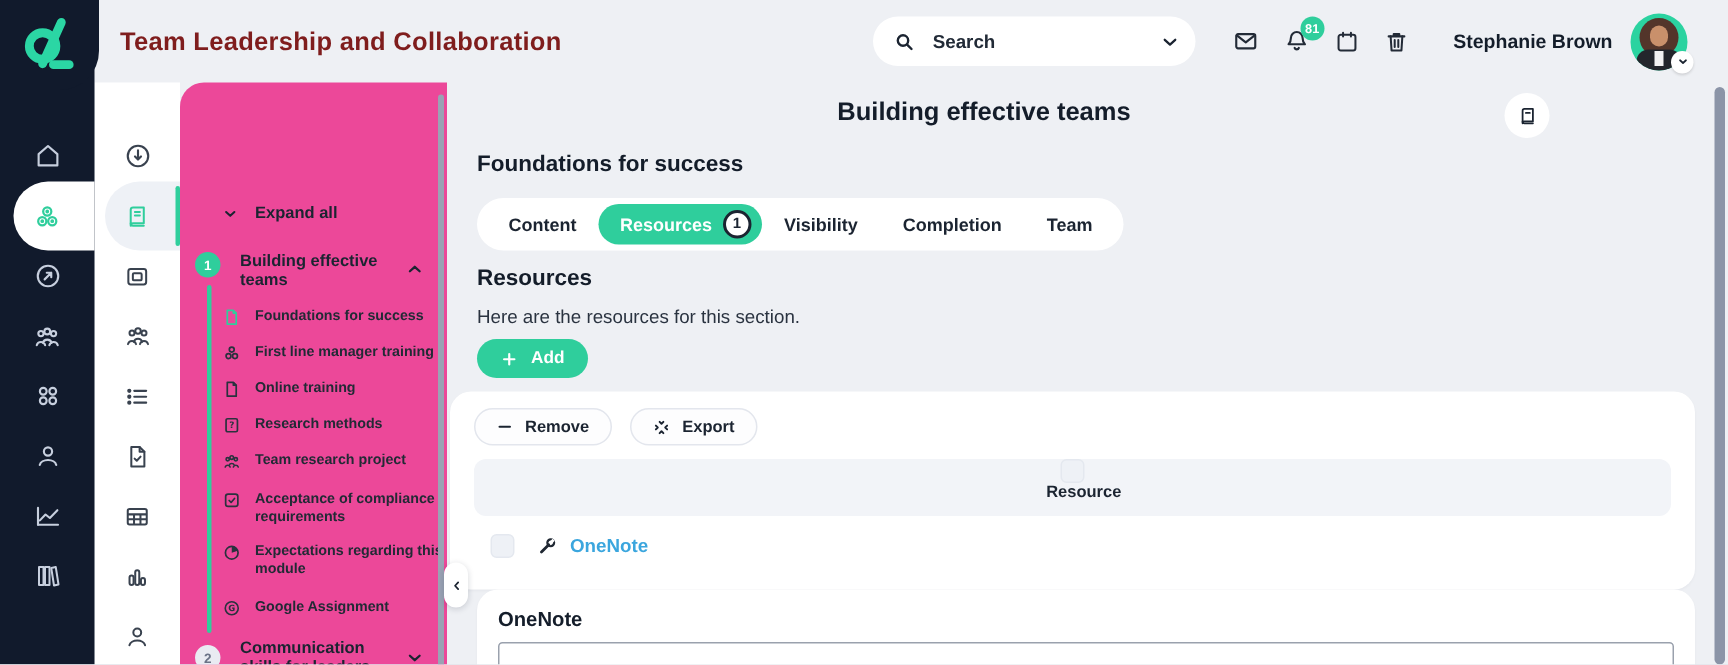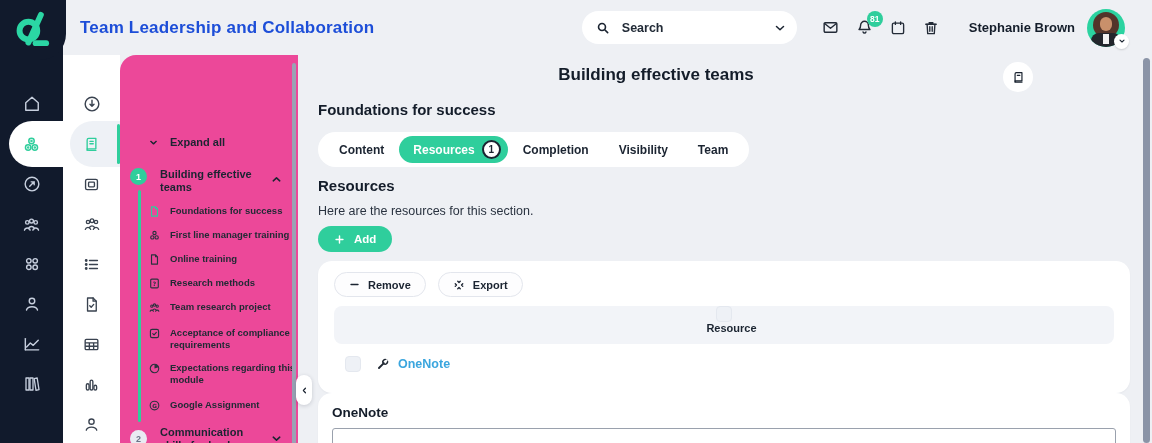--- a/index.html
+++ b/index.html
@@ -4,21 +4,21 @@
 <style>
   html,body{margin:0;padding:0;background:#dfe2e8;}
   *{box-sizing:border-box;}
   .stage{position:relative;width:1152px;height:443px;background:#eef0f4;overflow:hidden;
          font-family:"Liberation Sans","DejaVu Sans",sans-serif;color:#1b2431;}
   svg{display:block;}
   .ico{display:inline-flex;align-items:center;justify-content:center;flex:none;}
 
   
   .topbar{position:absolute;left:63px;top:0;right:0;height:55px;display:flex;align-items:center;z-index:15;}
-  .app-title{margin-left:17px;font-size:17px;font-weight:800;letter-spacing:.2px;color:#1d4ed8;}
+  .app-title{margin-left:17px;font-size:17px;font-weight:800;letter-spacing:.2px;color:#7f1d1d;}
   .tb-spacer{flex:1;}
   .search-pill{width:215px;height:33px;background:#fff;border-radius:17px;display:flex;align-items:center;
                padding:0 10px 0 13px;margin-right:24px;}
   .search-pill input{border:0;outline:0;flex:1;min-width:0;font:600 12.5px "Liberation Sans","DejaVu Sans",sans-serif;
                      color:#1b2431;background:transparent;margin-left:9px;}
   .search-pill input::placeholder{color:#222b37;opacity:1;}
   .tb-icon{position:relative;margin-right:15px;color:#232b37;cursor:pointer;}
   .badge{position:absolute;top:-7px;right:-9px;min-width:16px;height:16px;border-radius:9px;background:#2fce9c;
          color:#fff;font-size:8.5px;font-weight:700;display:flex;align-items:center;justify-content:center;padding:0 3px;}
   .user-name{font-size:13px;font-weight:800;margin:0 12px 0 14px;color:#141d2a;}
@@ -82,21 +82,21 @@
           align-items:center;padding:0 6px;}
   .tab{padding:0 15px;font-size:12px;font-weight:800;color:#1b2431;cursor:pointer;display:flex;align-items:center;height:27px;}
   .tab.active{background:#2fce9c;color:#fff;border-radius:15px;padding:0 7px 0 14px;gap:7px;}
   .tab-badge{width:19px;height:19px;border-radius:50%;background:#fff;border:2px solid #1b2431;color:#1b2431;
              font-size:10px;font-weight:700;display:flex;align-items:center;justify-content:center;}
   .res-heading{position:absolute;left:318px;top:177px;font-size:15px;font-weight:800;color:#141d2a;}
   .res-desc{position:absolute;left:318px;top:204px;font-size:12.5px;font-weight:400;color:#2a3340;}
   .btn-add{position:absolute;left:318px;top:226px;height:26px;border-radius:13px;background:#2fce9c;color:#fff;
            display:flex;align-items:center;gap:9px;padding:0 16px;font-size:11.5px;font-weight:800;cursor:pointer;}
   .card{position:absolute;background:#fff;border-radius:14px;box-shadow:0 1px 2px rgba(20,30,50,.04);}
-  .card1{left:318px;right:22px;top:261px;height:132px;}
+  .card1{left:300px;right:22px;top:261px;height:132px;}
   .toolbar{display:flex;gap:12px;margin:11px 0 0 16px;}
   .btn-ghost{height:25px;border-radius:13px;border:1px solid #e3e6ed;background:#fdfdfe;display:flex;align-items:center;
              gap:8px;padding:0 14px;font-size:11px;font-weight:800;color:#1b2431;cursor:pointer;}
   .thead{margin:9px 16px 0;height:38px;background:#f2f4f8;border-radius:8px;display:flex;align-items:center;padding:0 11px;flex-direction:column;}
   .th-label{font-size:11px;font-weight:800;color:#1b2431;margin-left:15px;}
   .trow{margin:0 16px;height:40px;display:flex;align-items:center;padding:0 11px;}
   .checkbox{width:16px;height:16px;border-radius:4px;background:#eef1f6;border:1px solid #e4e8ef;flex:none;cursor:pointer;}
   .row-link{font-size:12.5px;font-weight:600;color:#3ba6de;margin-left:8px;cursor:pointer;}
   .trow .ico{margin-left:14px;color:#202833;}
   .card2{left:318px;right:22px;top:393px;height:70px;padding:12px 14px;}
@@ -474,22 +474,22 @@
 
 
   <div class="section-heading">Foundations for success</div>
 
   <div class="tabbar">
     <div class="tab">Content</div>
     <div class="tab active">
       <span>Resources</span>
       <span class="tab-badge">1</span>
     </div>
+    <div class="tab">Visibility</div>
     <div class="tab">Completion</div>
-    <div class="tab">Visibility</div>
     <div class="tab">Team</div>
   </div>
 
   <div class="res-heading">Resources</div>
   <div class="res-desc">Here are the resources for this section.</div>
 
   <div class="btn-add">
     <span class="ico">
       <svg width="11" height="11" viewBox="0 0 24 24" fill="none" stroke="currentColor" stroke-width="3.2" stroke-linecap="round">
           <path d="M12 4.5 V19.5 M4.5 12 H19.5"></path>

